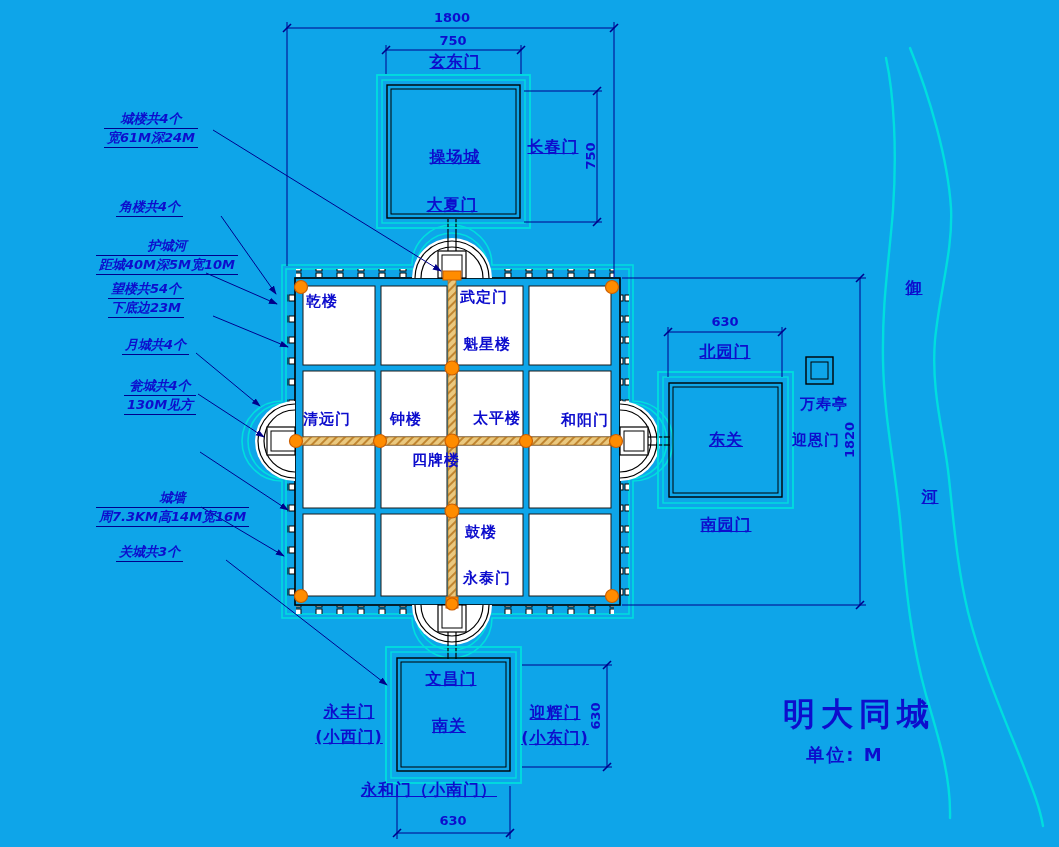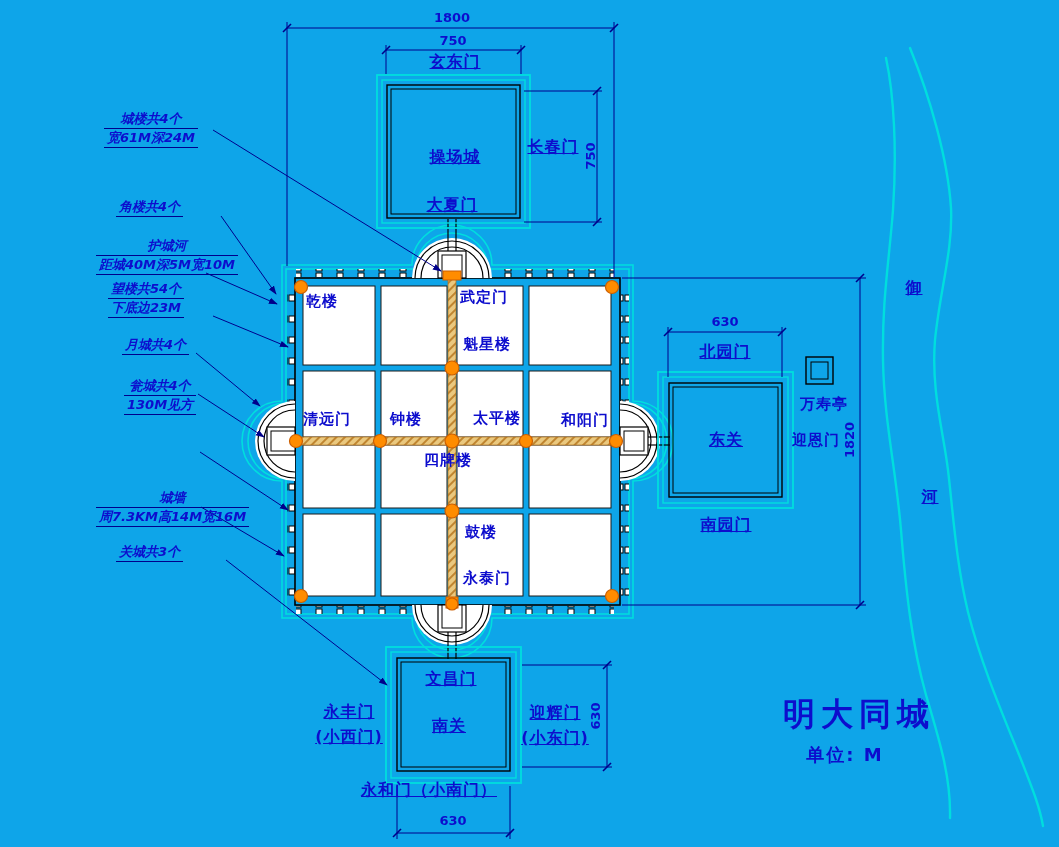--- a/index.html
+++ b/index.html
@@ -245,21 +245,21 @@
   <div class="lbl fs16" style="left:452px;top:205px">大夏门</div>
   <div class="lbl fs16" style="left:553px;top:147px">长春门</div>
 
   <div class="lbl fs15" style="left:322px;top:301px">乾楼</div>
   <div class="lbl fs15" style="left:484px;top:297px">武定门</div>
   <div class="lbl fs15" style="left:487px;top:344px">魁星楼</div>
   <div class="lbl fs15" style="left:327px;top:419px">清远门</div>
   <div class="lbl fs15" style="left:406px;top:419px">钟楼</div>
   <div class="lbl fs15" style="left:497px;top:418px">太平楼</div>
   <div class="lbl fs15" style="left:585px;top:420px">和阳门</div>
-  <div class="lbl fs15" style="left:448px;top:460px">四牌楼</div>
+  <div class="lbl fs15" style="left:436px;top:460px">四牌楼</div>
   <div class="lbl fs15" style="left:481px;top:532px">鼓楼</div>
   <div class="lbl fs15" style="left:487px;top:578px">永泰门</div>
 
   <div class="lbl fs16" style="left:725px;top:352px">北园门</div>
   <div class="lbl fs16" style="left:726px;top:440px">东关</div>
   <div class="lbl fs16" style="left:726px;top:525px">南园门</div>
   <div class="lbl fs15" style="left:824px;top:404px">万寿亭</div>
   <div class="lbl fs15" style="left:816px;top:440px">迎恩门</div>
 
   <div class="lbl fs16" style="left:451px;top:679px">文昌门</div>

